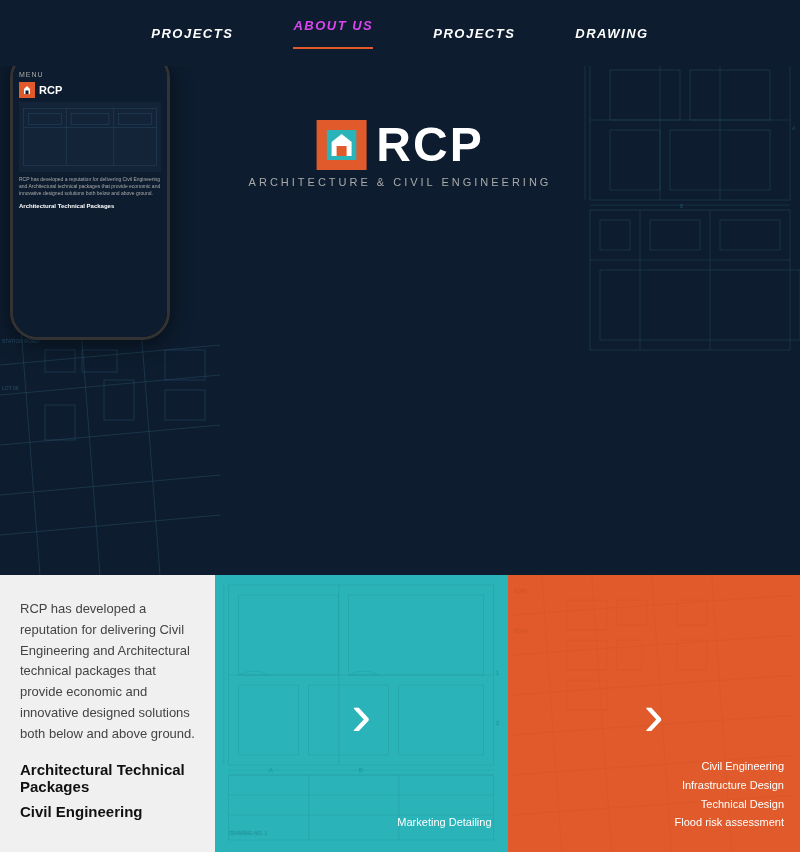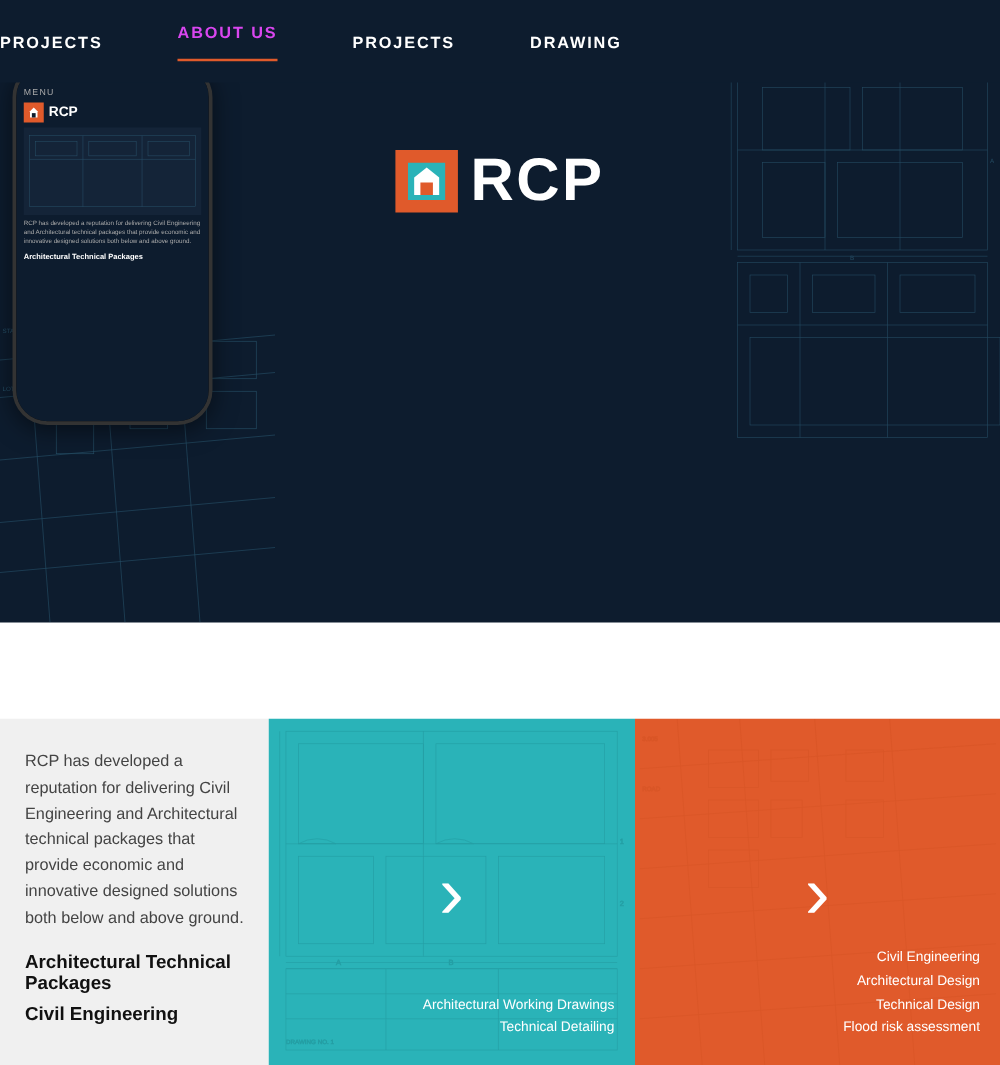--- a/index.html
+++ b/index.html
@@ -6,42 +6,44 @@
     body { width: 800px; height: 852px; overflow: hidden; font-family: Arial, sans-serif; }
 
     
     nav {
       position: absolute;
       top: 0; left: 0; right: 0;
       height: 66px;
       background: #0d1c2e;
       display: flex;
       align-items: center;
+      justify-content: center;
       gap: 60px;
       z-index: 10;
+      font-style: italic;
     }
     .nav-item {
       color: #ffffff;
       font-size: 13px;
       font-weight: 600;
       letter-spacing: 1.5px;
       cursor: pointer;
       text-decoration: none;
     }
     .nav-item.active {
       color: #d946ef;
       border-bottom: 2px solid #e05a2b;
       padding-bottom: 14px;
     }
 
     
     .hero {
       position: absolute;
       top: 0; left: 0; right: 0;
-      height: 498px;
+      height: 575px;
       background: #0d1c2e;
       overflow: hidden;
     }
 
     
     .blueprint-right {
       position: absolute;
       top: 40px; right: 0;
       width: 220px;
       height: 320px;
@@ -373,20 +375,21 @@
     <div class="logo-lockup">
       <div class="logo-icon">
         <svg viewBox="0 0 30 30" xmlns="http://www.w3.org/2000/svg">
           <rect x="0" y="0" width="30" height="30" fill="#2ab3b8"></rect>
           <path d="M15 4 L5 12 L5 26 L25 26 L25 12 Z" fill="white" stroke="none"></path>
           <rect x="10" y="16" width="10" height="10" fill="#e05a2b"></rect>
         </svg>
       </div>
       <div class="logo-text">RCP</div>
     </div>
+    <div class="logo-subtitle">ARCHITECTURE &amp; CIVIL ENGINEERING</div>
   </div>
 
 </div>
 
 <div class="bottom-section">
 
   <div class="text-panel">
     <p>RCP has developed a reputation for delivering Civil Engineering and Architectural technical packages that provide economic and innovative designed solutions both below and above ground.</p>
     <div class="link-title">Architectural Technical Packages</div>
     <div class="link-title">Civil Engineering</div>
@@ -422,22 +425,21 @@
           <text x="277" y="150" font-size="6" fill="#1a9ba0">2</text>
           <text x="50" y="197" font-size="6" fill="#1a9ba0">A</text>
           <text x="140" y="197" font-size="6" fill="#1a9ba0">B</text>
 
           <text x="10" y="260" font-size="5" fill="#1a9ba0">DRAWING NO. 1</text>
         </g>
       </svg>
     </div>
     <div class="card-arrow">›</div>
     <div class="card-labels">
-      <span>Architectural Working Drawings</span>
-      <span>Technical Detailing</span>
+      <span>Marketing Detailing</span>
     </div>
   </div>
 
   <div class="orange-card">
     <div class="orange-blueprint">
       <svg width="100%" height="100%" viewBox="0 0 285 277">
         <g stroke="#c44a1b" stroke-width="0.6" fill="none" opacity="0.6">
 
           <line x1="0" y1="40" x2="285" y2="20"></line>
           <line x1="0" y1="80" x2="285" y2="60"></line>
@@ -457,19 +459,19 @@
           <rect x="165" y="65" width="30" height="30"></rect>
           <rect x="55" y="105" width="40" height="30"></rect>
           <text x="2" y="18" font-size="5" fill="#c44a1b">3.005</text>
           <text x="2" y="58" font-size="5" fill="#c44a1b">ROAD</text>
         </g>
       </svg>
     </div>
     <div class="card-arrow">›</div>
     <div class="card-labels">
       <span>Civil Engineering</span>
-      <span>Architectural Design</span>
+      <span>Infrastructure Design</span>
       <span>Technical Design</span>
       <span>Flood risk assessment</span>
     </div>
   </div>
 
 </div>
 
 </body></html>

